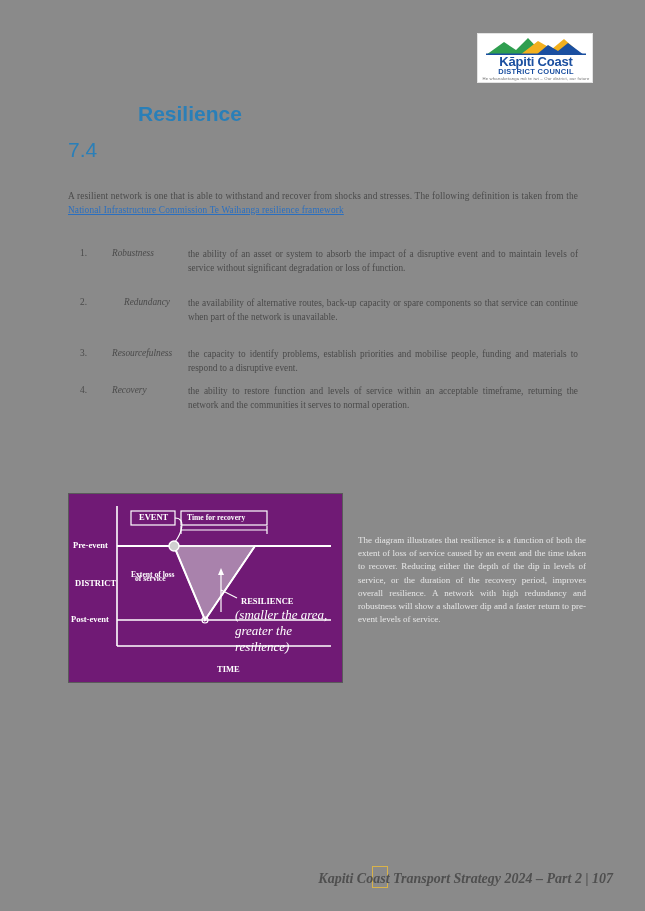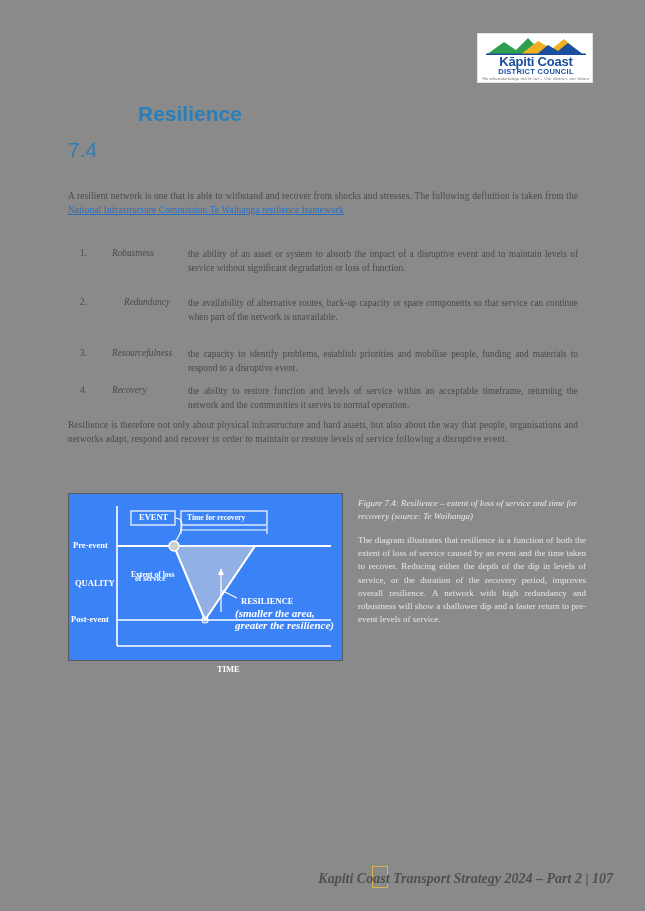--- a/index.html
+++ b/index.html
@@ -142,36 +142,36 @@
     line-height: 13.5px;
     text-align: justify;
   }
 
   
   .figure {
     position: absolute;
     left: 68px;
     top: 493px;
     width: 275px;
-    height: 168px;
-    background: #3b82f6;
+    height: 190px;
+    background: #701a75;
     border: 1px solid #5a5a5a;
     box-sizing: border-box;
   }
   .fig-svg { position: absolute; left: 0; top: 0; }
   .fig-label {
     position: absolute;
     color: #ffffff;
     font-family: "Liberation Serif", serif;
     font-weight: bold;
     font-size: 8.5px;
     white-space: nowrap;
   }
   .fig-label.small { font-size: 7.6px; font-weight: bold; }
-  .fig-label.ital { font-style: italic; font-size: 11px; font-weight: bold; }
+  .fig-label.ital { font-style: italic; font-size: 13px; font-weight: normal; }
 
   
   .caption-head {
     position: absolute;
     left: 358px;
     top: 497px;
     width: 228px;
     color: #e9e9e9;
     font-family: "Liberation Serif", serif;
     font-style: italic;
@@ -249,21 +249,20 @@
 
     <div class="list-num" style="left:80px; top:348px;">3.</div>
     <div class="list-term" style="left:112px; top:348px;">Resourcefulness</div>
     <div class="list-body" style="left:188px; top:348px;">the capacity to identify problems, establish priorities and mobilise people, funding and materials to respond to a disruptive event.</div>
 
     <div class="list-num" style="left:80px; top:385px;">4.</div>
     <div class="list-term" style="left:112px; top:385px;">Recovery</div>
     <div class="list-body" style="left:188px; top:385px;">the ability to restore function and levels of service within an acceptable timeframe, returning the network and the communities it serves to normal operation.</div>
   </div>
 
-  <div class="para p3">Resilience is therefore not only about physical infrastructure and hard assets, but also about the way that people, organisations and networks adapt, respond and recover in order to maintain or restore levels of service following a disruptive event.</div>
 
   <div class="figure">
     <svg class="fig-svg" width="275" height="190" viewBox="0 0 275 190">
 
       <line x1="48" y1="12" x2="48" y2="152" stroke="#ffffff" stroke-width="1.6"></line>
       <line x1="48" y1="152" x2="262" y2="152" stroke="#ffffff" stroke-width="1.6"></line>
 
       <line x1="48" y1="52" x2="262" y2="52" stroke="#ffffff" stroke-width="1.4"></line>
 
       <line x1="48" y1="126" x2="262" y2="126" stroke="#ffffff" stroke-width="1.4"></line>
@@ -286,27 +285,26 @@
       <line x1="152" y1="118" x2="152" y2="78" stroke="#ffffff" stroke-width="1.2"></line>
       <polygon points="152,74 149,81 155,81" fill="#ffffff"></polygon>
 
       <line x1="168" y1="104" x2="152" y2="96" stroke="#ffffff" stroke-width="1.1"></line>
     </svg>
 
     <div class="fig-label" style="left:70px; top:18px;">EVENT</div>
     <div class="fig-label small" style="left:118px; top:19px;">Time for recovery</div>
     <div class="fig-label" style="left:4px; top:46px;">Pre-event</div>
     <div class="fig-label" style="left:2px; top:120px;">Post-event</div>
-    <div class="fig-label" style="left:6px; top:84px;">QUALITY</div>
+    <div class="fig-label" style="left:6px; top:84px;">DISTRICT</div>
     <div class="fig-label" style="left:148px; top:170px;">TIME</div>
     <div class="fig-label small" style="left:62px; top:76px;">Extent of loss</div>
     <div class="fig-label small" style="left:66px; top:80px;">of service</div>
     <div class="fig-label" style="left:172px; top:102px;">RESILIENCE</div>
     <div class="fig-label ital" style="left:166px; top:113px; width:106px; white-space:normal;">(smaller the area, greater the resilience)</div>
   </div>
 
-  <div class="caption-head">Figure 7.4: Resilience – extent of loss of service and time for recovery (source: Te Waihanga)</div>
   <div class="caption-body">The diagram illustrates that resilience is a function of both the extent of loss of service caused by an event and the time taken to recover. Reducing either the depth of the dip in levels of service, or the duration of the recovery period, improves overall resilience. A network with high redundancy and robustness will show a shallower dip and a faster return to pre-event levels of service.</div>
 
   <div class="footer-icon"></div>
   <div class="footer-text">Kapiti Coast Transport Strategy 2024 – Part 2  |  107</div>
 
 </div>
 
 </body></html>

